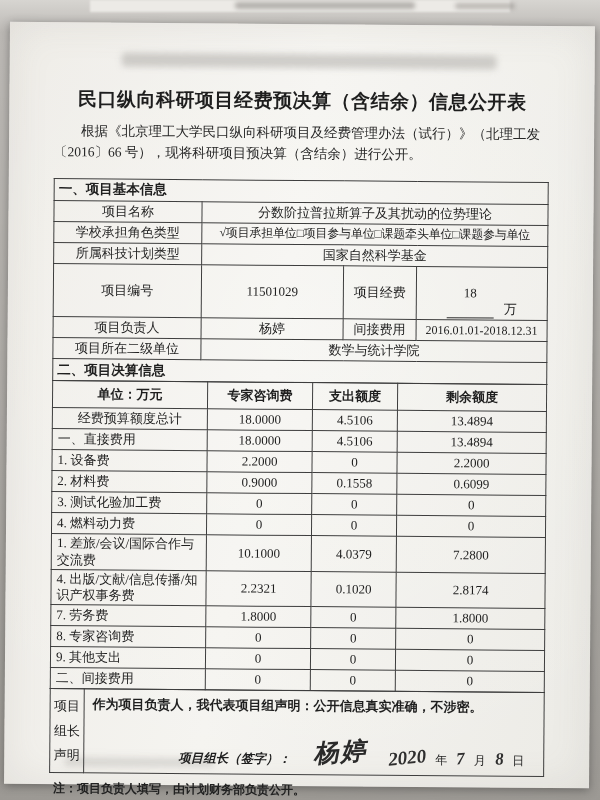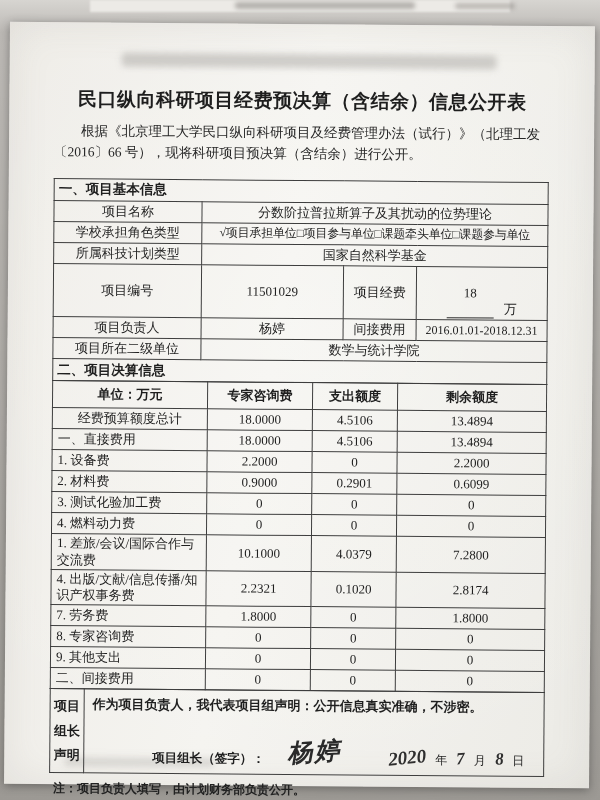--- a/index.html
+++ b/index.html
@@ -41,25 +41,25 @@
 
   .sec-row td{font-weight:bold;font-size:13.5px;font-family:"Liberation Sans","DejaVu Sans",sans-serif;padding-left:4px;}
   .h21{height:21px;} .h20{height:19px;} .h27{height:27px;} .tall{height:34px;line-height:1.25;}
   .c{text-align:center;} .l{text-align:left;padding-left:5px;}
   .role-cell{font-size:12px;text-align:center;letter-spacing:-.2px;}
   .num{text-align:center;font-family:"Liberation Serif","DejaVu Serif",serif;}
   .colhead{text-align:center;font-weight:600;}
   .fund-wrap{display:flex;align-items:flex-end;justify-content:center;gap:10px;}
   .fund-val{display:inline-block;border-bottom:1px solid #2c2c2c;padding:17px 17px;line-height:1.2;}
 
-  .stmt-label{text-align:center;font-weight:700;font-size:13px;line-height:1.9;vertical-align:middle;}
+  .stmt-label{text-align:center;font-weight:400;font-size:13px;line-height:1.9;vertical-align:middle;}
   .stmt-cell{vertical-align:top;padding:6px 8px 4px 8px;}
   .stmt-text{font-size:13px;font-weight:600;color:#1f1f1f;}
   .sign-line{display:flex;align-items:flex-end;margin-top:20px;}
-  .sign-label{font-size:12.5px;font-weight:bold;margin-left:60px;}
+  .sign-label{font-size:12.5px;font-weight:bold;margin-left:86px;font-style:italic;}
   .signature{font-size:25px;font-style:italic;font-weight:bold;color:#2a2a2a;transform:rotate(-4deg);margin-left:22px;letter-spacing:2px;}
   .date-wrap{display:flex;align-items:flex-end;margin-left:auto;margin-right:6px;gap:4px;}
   .hand{font-style:italic;font-weight:bold;color:#2e2e2e;}
   .hand-year{font-size:19px;transform:rotate(-6deg);}
   .hand-num{font-size:17px;transform:rotate(-4deg);}
   .date-unit{font-size:12px;margin:0 5px;}
 
   .footnote{margin-top:7px;font-size:12px;font-weight:600;color:#222;padding-left:4px;}
 </style>
 </head>
@@ -156,21 +156,21 @@
           </tr>
       <tr class="h20">
             <td class="l">1. 设备费</td>
             <td class="num">2.2000</td>
             <td class="num">0</td>
             <td class="num">2.2000</td>
           </tr>
       <tr class="h20">
             <td class="l">2. 材料费</td>
             <td class="num">0.9000</td>
-            <td class="num">0.2901</td>
+            <td class="num">0.1558</td>
             <td class="num">0.6099</td>
           </tr>
       <tr class="h20">
             <td class="l">3. 测试化验加工费</td>
             <td class="num">0</td>
             <td class="num">0</td>
             <td class="num">0</td>
           </tr>
       <tr class="h20">
             <td class="l">4. 燃料动力费</td>

